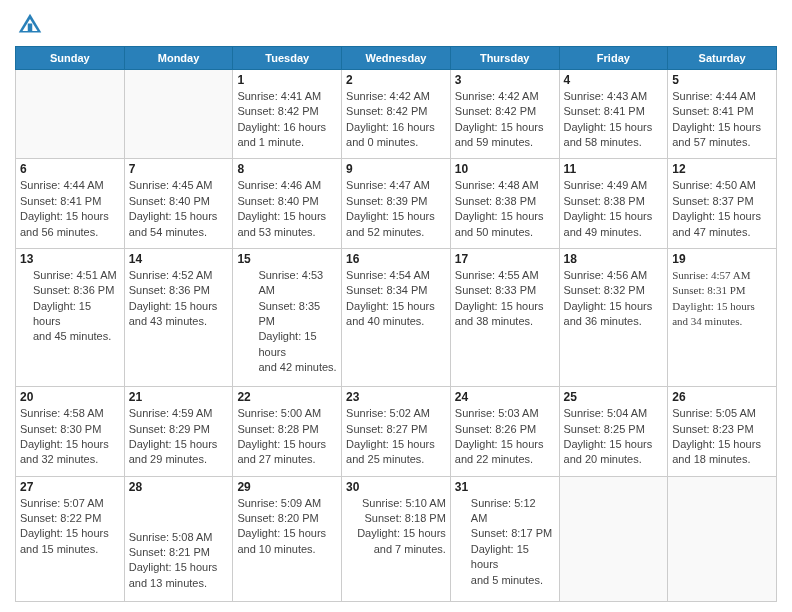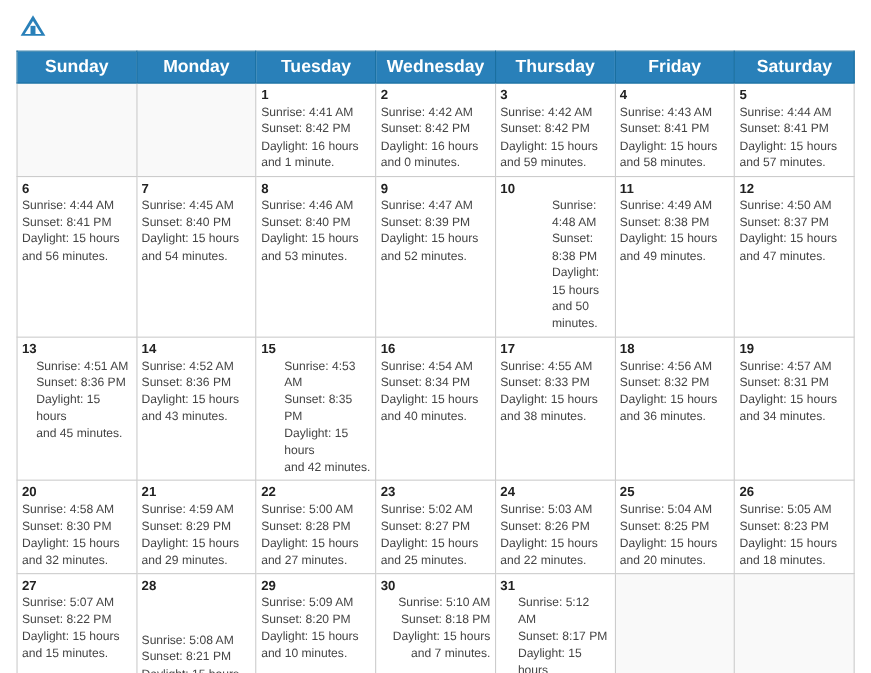--- a/index.html
+++ b/index.html
@@ -63,21 +63,21 @@
     .calendar {
       flex: 1;
       border: 1px solid #ccc;
       border-collapse: collapse;
       width: 100%;
       table-layout: fixed;
     }
     .calendar th {
       background: #2980b9;
       color: #fff;
-      font-size: 16px;
+      font-size: 11px;
       font-weight: bold;
       text-align: center;
       padding: 5px 2px;
       border: 1px solid #1a6fa0;
     }
     .calendar td {
       border: 1px solid #ccc;
       vertical-align: top;
       padding: 3px 4px;
       font-size: 9.5px;
@@ -198,21 +198,21 @@
           </td>
           <td>
             <div class="day-number">9</div>
             <div class="day-info" style="white-space: pre-line;">Sunrise: 4:47 AM
 Sunset: 8:39 PM
 Daylight: 15 hours
 and 52 minutes.</div>
           </td>
           <td>
             <div class="day-number">10</div>
-            <div class="day-info" style="white-space: pre-line; margin-left: 47px;">Sunrise: 4:48 AM
+            <div class="day-info" style="white-space: pre-line;">Sunrise: 4:48 AM
 Sunset: 8:38 PM
 Daylight: 15 hours
 and 50 minutes.</div>
           </td>
           <td>
             <div class="day-number">11</div>
             <div class="day-info" style="white-space: pre-line;">Sunrise: 4:49 AM
 Sunset: 8:38 PM
 Daylight: 15 hours
 and 49 minutes.</div>
@@ -263,21 +263,21 @@
           </td>
           <td>
             <div class="day-number">18</div>
             <div class="day-info" style="white-space: pre-line;">Sunrise: 4:56 AM
 Sunset: 8:32 PM
 Daylight: 15 hours
 and 36 minutes.</div>
           </td>
           <td>
             <div class="day-number">19</div>
-            <div class="day-info" style="white-space: pre-line;">Sunrise: 4:57 AM
+            <div class="day-info" style="white-space: pre-line; font-family: Liberation Serif, serif;">Sunrise: 4:57 AM
 Sunset: 8:31 PM
 Daylight: 15 hours
 and 34 minutes.</div>
           </td>
         </tr>
         <tr>
           <td>
             <div class="day-number">20</div>
             <div class="day-info" style="white-space: pre-line;">Sunrise: 4:58 AM
 Sunset: 8:30 PM

